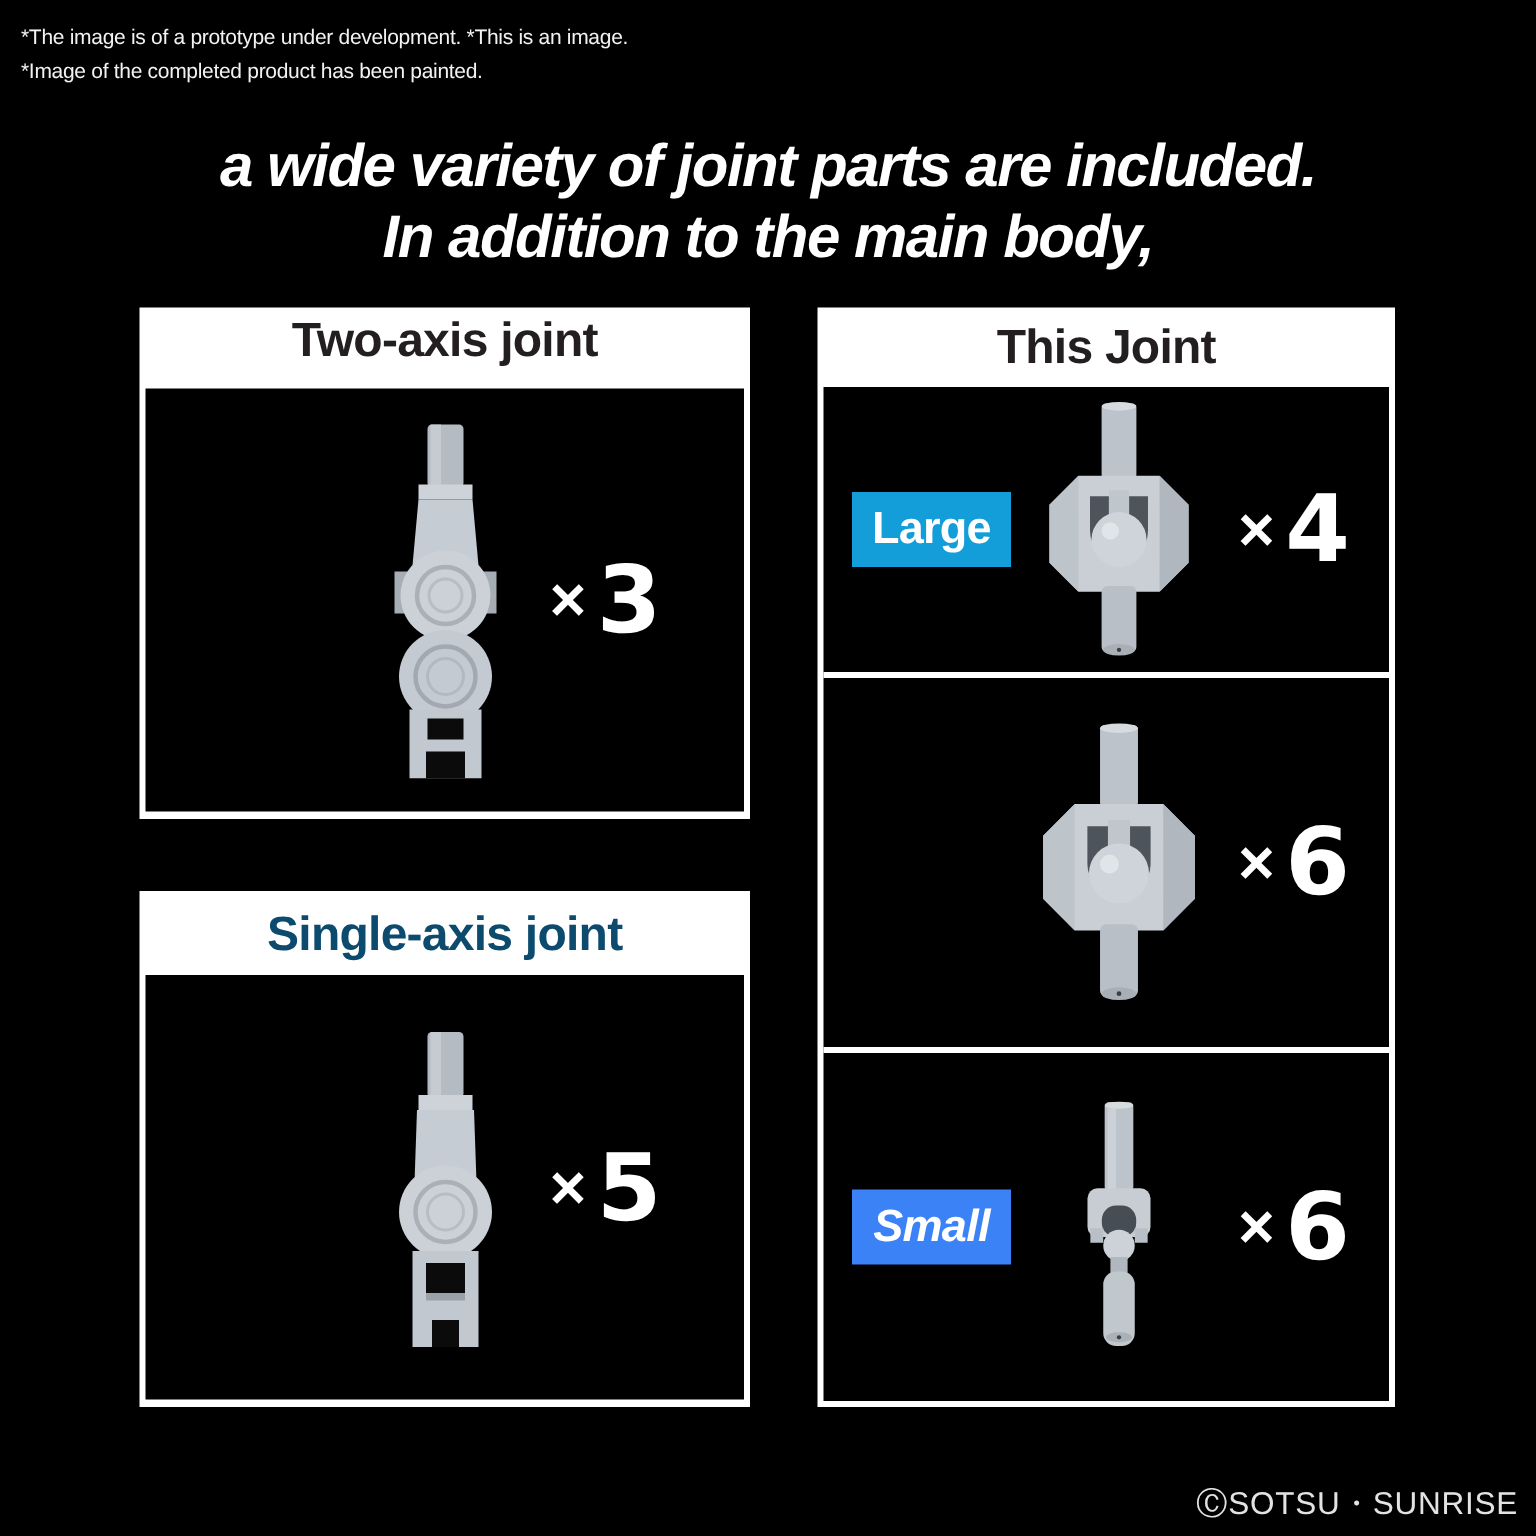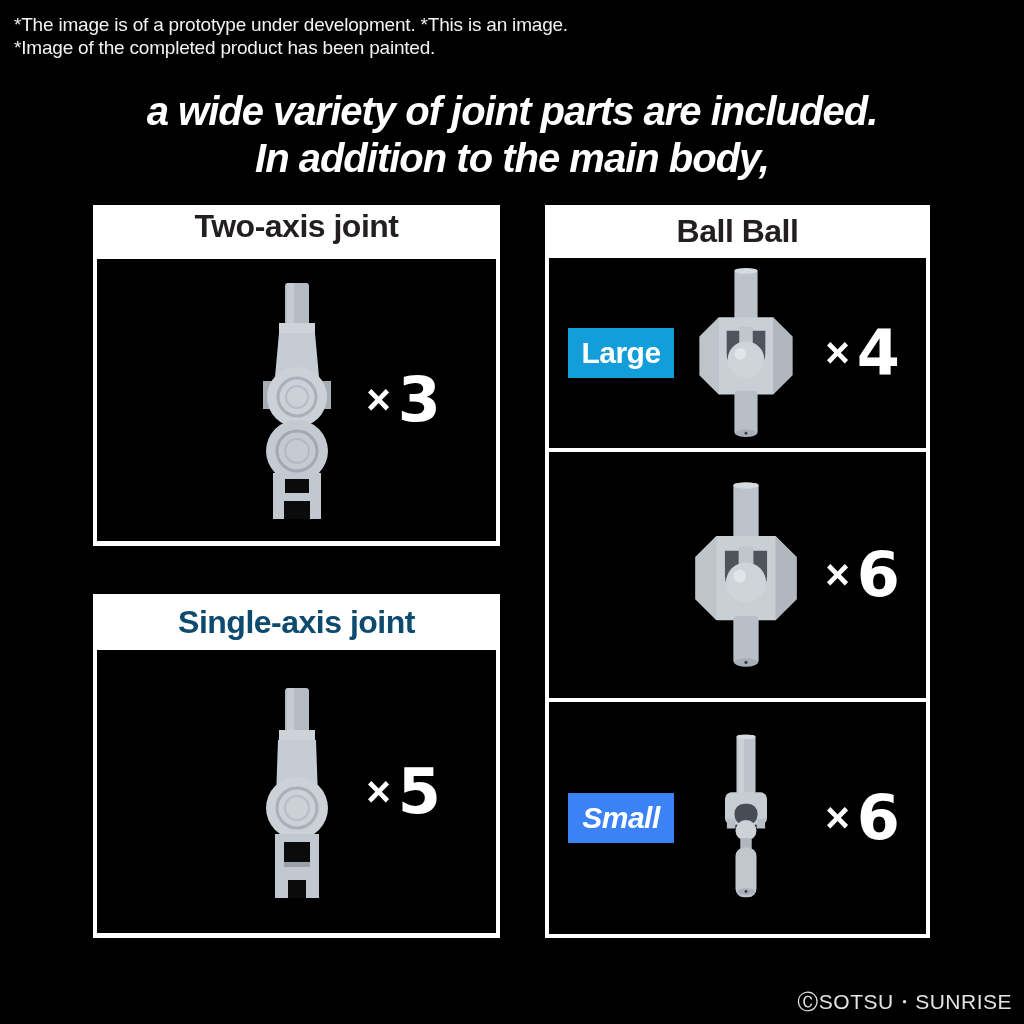--- a/index.html
+++ b/index.html
@@ -1,20 +1,20 @@
 <!DOCTYPE html>
 <html><head>
 <meta charset="utf-8">
 <style>
   html,body{margin:0;padding:0;background:#000;}
   .stage{position:relative;width:1024px;height:1024px;background:#000;overflow:hidden;
          font-family:"Liberation Sans",sans-serif;}
 
   
-  .disclaimer{position:absolute;left:14px;top:13px;color:#f2f2f2;font-size:19px;
+  .disclaimer{position:absolute;left:14px;top:13px;color:#f2f2f2;font-size:14px;
               line-height:23px;letter-spacing:-0.2px;}
 
   
   .heading{position:absolute;top:88px;left:0;width:1024px;text-align:center;color:#ffffff;
            font-weight:700;font-style:italic;font-size:40px;line-height:47px;letter-spacing:-1px;}
 
   
   .panel{position:absolute;background:#ffffff;}
   .panel-header{display:flex;align-items:center;justify-content:center;
                 font-weight:700;font-size:32px;color:#231f20;letter-spacing:-0.5px;}
@@ -112,21 +112,21 @@
         <rect x="34" y="194" width="18" height="18" fill="#0b0b0b"></rect>
       </svg>
       <div class="mult">
         <span class="times">×</span>
         <span class="num">5</span>
       </div>
     </div>
   </section>
 
   <section class="panel" id="panel-ball">
-    <div class="panel-header" style="color: rgb(35, 31, 32);">Ball Ball</div>
+    <div class="panel-header" style="color: rgb(35, 31, 32);">This Joint</div>
     <div class="panel-body">
 
       <div class="bj-section bj-large">
         <div class="size-label" style="background: rgb(20, 158, 217);">Large</div>
         <svg class="part-img" width="112" height="172" viewBox="0 0 112 178">
           <rect x="44" y="2" width="24" height="52" rx="3" fill="#bcc3ca"></rect>
           <ellipse cx="56" cy="4" rx="12" ry="3" fill="#d6dbdf"></ellipse>
           <polygon points="28,52 84,52 104,72 104,112 84,132 28,132 8,112 8,72" fill="#c9cfd5"></polygon>
           <polygon points="84,52 104,72 104,112 84,132" fill="#b0b7be"></polygon>
           <polygon points="28,52 8,72 8,112 28,132" fill="#bdc4ca"></polygon>

